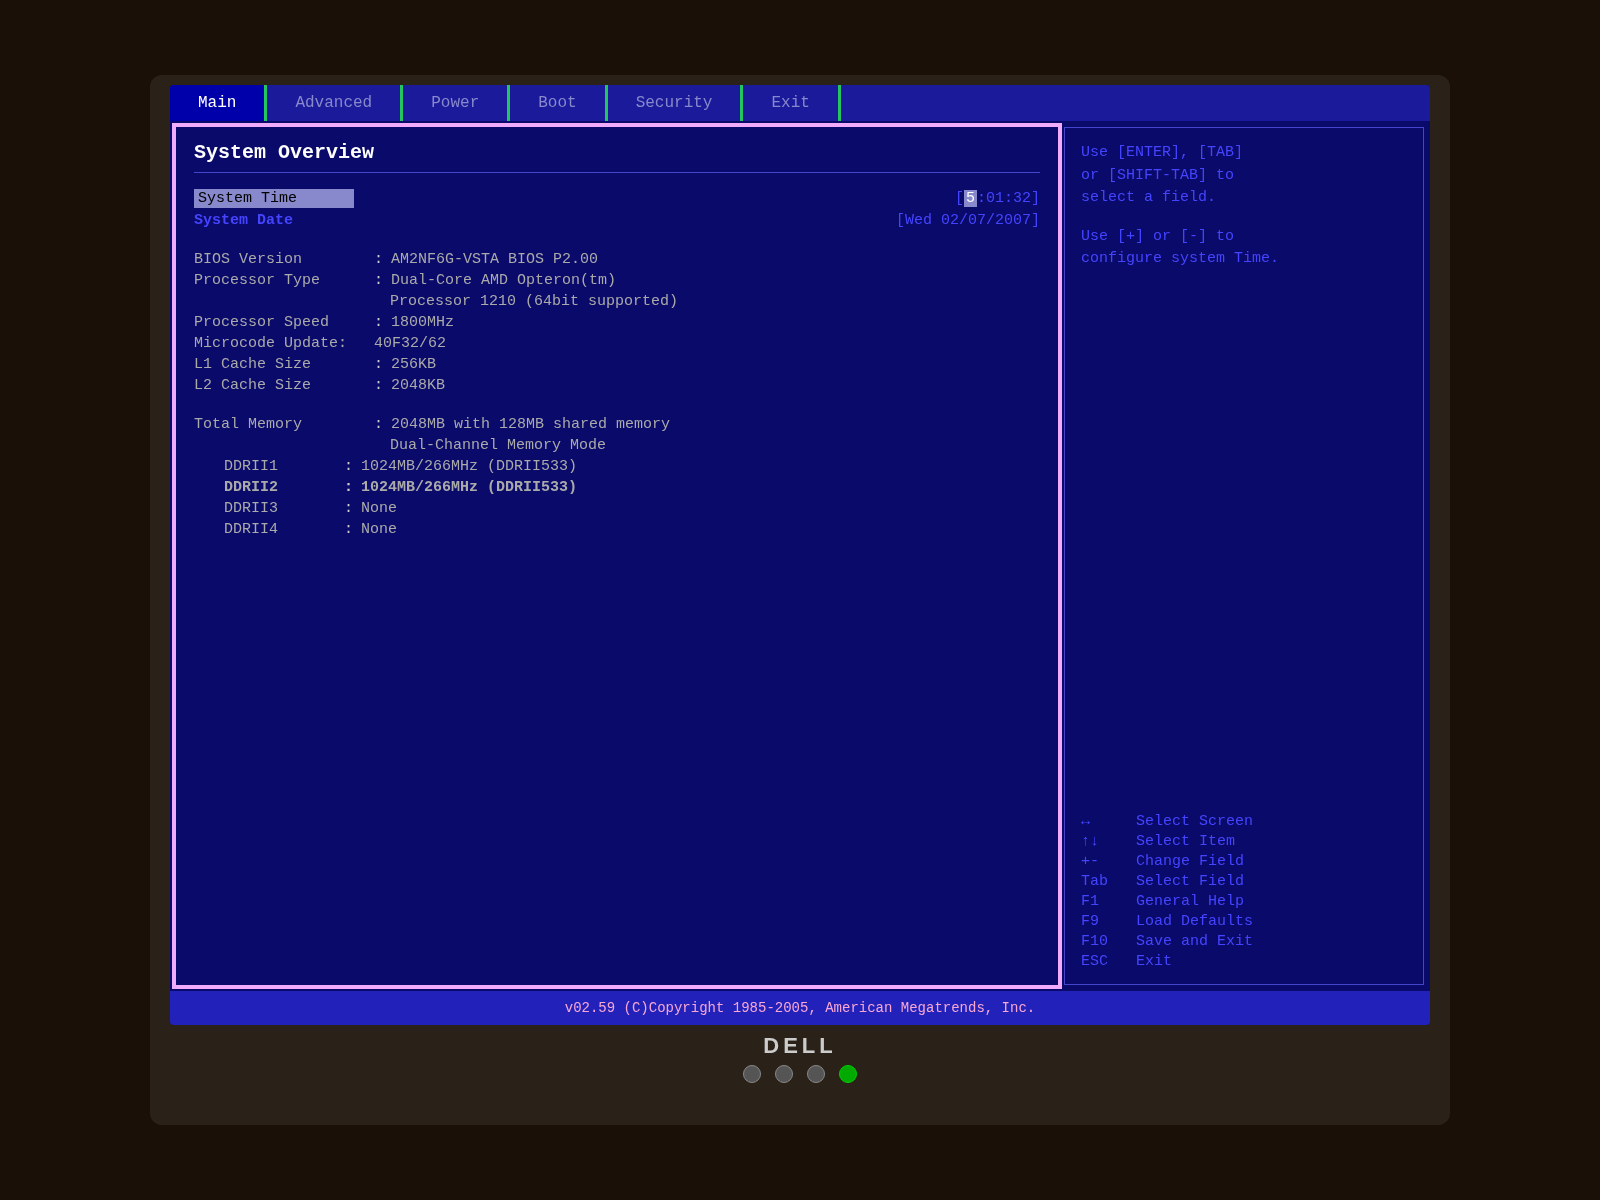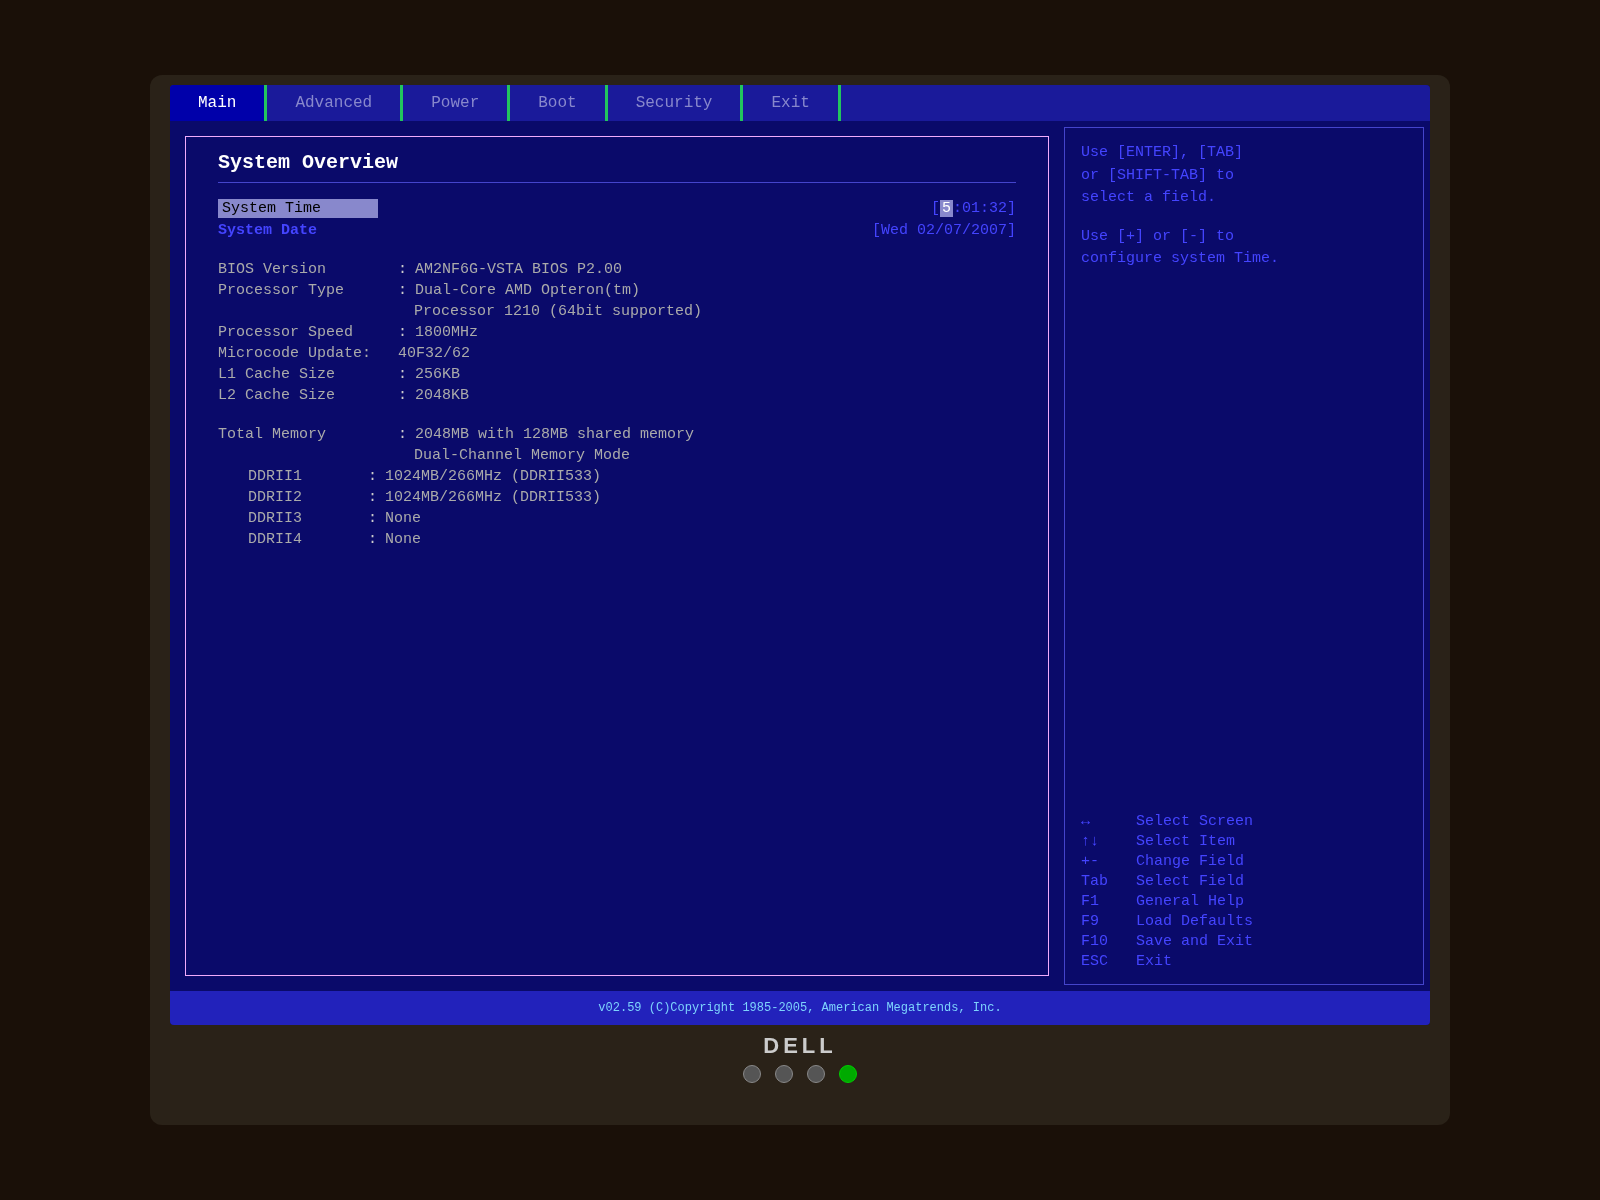--- a/index.html
+++ b/index.html
@@ -71,23 +71,23 @@
     
     .bios-content {
       display: flex;
       flex: 1;
       overflow: hidden;
     }
 
     
     .left-panel {
       flex: 1;
-      border: 1px solid #f0abfc;
-      margin: 15px;
-      padding: 14px 32px;
+      border: 4px solid #f0abfc;
+      margin: 2px;
+      padding: 14px 18px;
       display: flex;
       flex-direction: column;
       color: #cccccc;
       background: #0a0a6a;
     }
 
     .panel-title {
       font-size: 20px;
       color: #ffffff;
       font-weight: bold;
@@ -192,22 +192,22 @@
       font-size: 15px;
     }
 
     
     .footer-bar {
       background: #2222bb;
       height: 34px;
       display: flex;
       align-items: center;
       justify-content: center;
-      color: #7dd3fc;
-      font-size: 12px;
+      color: #f9a8d4;
+      font-size: 14px;
       text-align: center;
     }
 
     
     .monitor-bottom {
       width: 100%;
       display: flex;
       flex-direction: column;
       align-items: center;
       padding-top: 8px;
@@ -351,21 +351,21 @@
             <span class="field-colon">:</span>
             <span class="info-value">2048MB with 128MB shared memory</span>
           </div>
           <div class="indent">Dual-Channel Memory Mode</div>
 
           <div class="field-row" style="margin-left:30px;">
             <span class="info-label" style="min-width:120px;">DDRII1</span>
             <span class="field-colon">:</span>
             <span class="info-value">1024MB/266MHz (DDRII533)</span>
           </div>
-          <div class="field-row" style="margin-left:30px;">
+          <div class="field-row" style="margin-left:30px;font-weight:bold;">
             <span class="info-label" style="min-width:120px;">DDRII2</span>
             <span class="field-colon">:</span>
             <span class="info-value">1024MB/266MHz (DDRII533)</span>
           </div>
           <div class="field-row" style="margin-left:30px;align-items:center;">
             <span class="info-label" style="min-width:120px;">DDRII3</span>
             <span class="field-colon">:</span>
             <span class="info-value">None</span>
           </div>
           <div class="field-row" style="margin-left:30px;">

